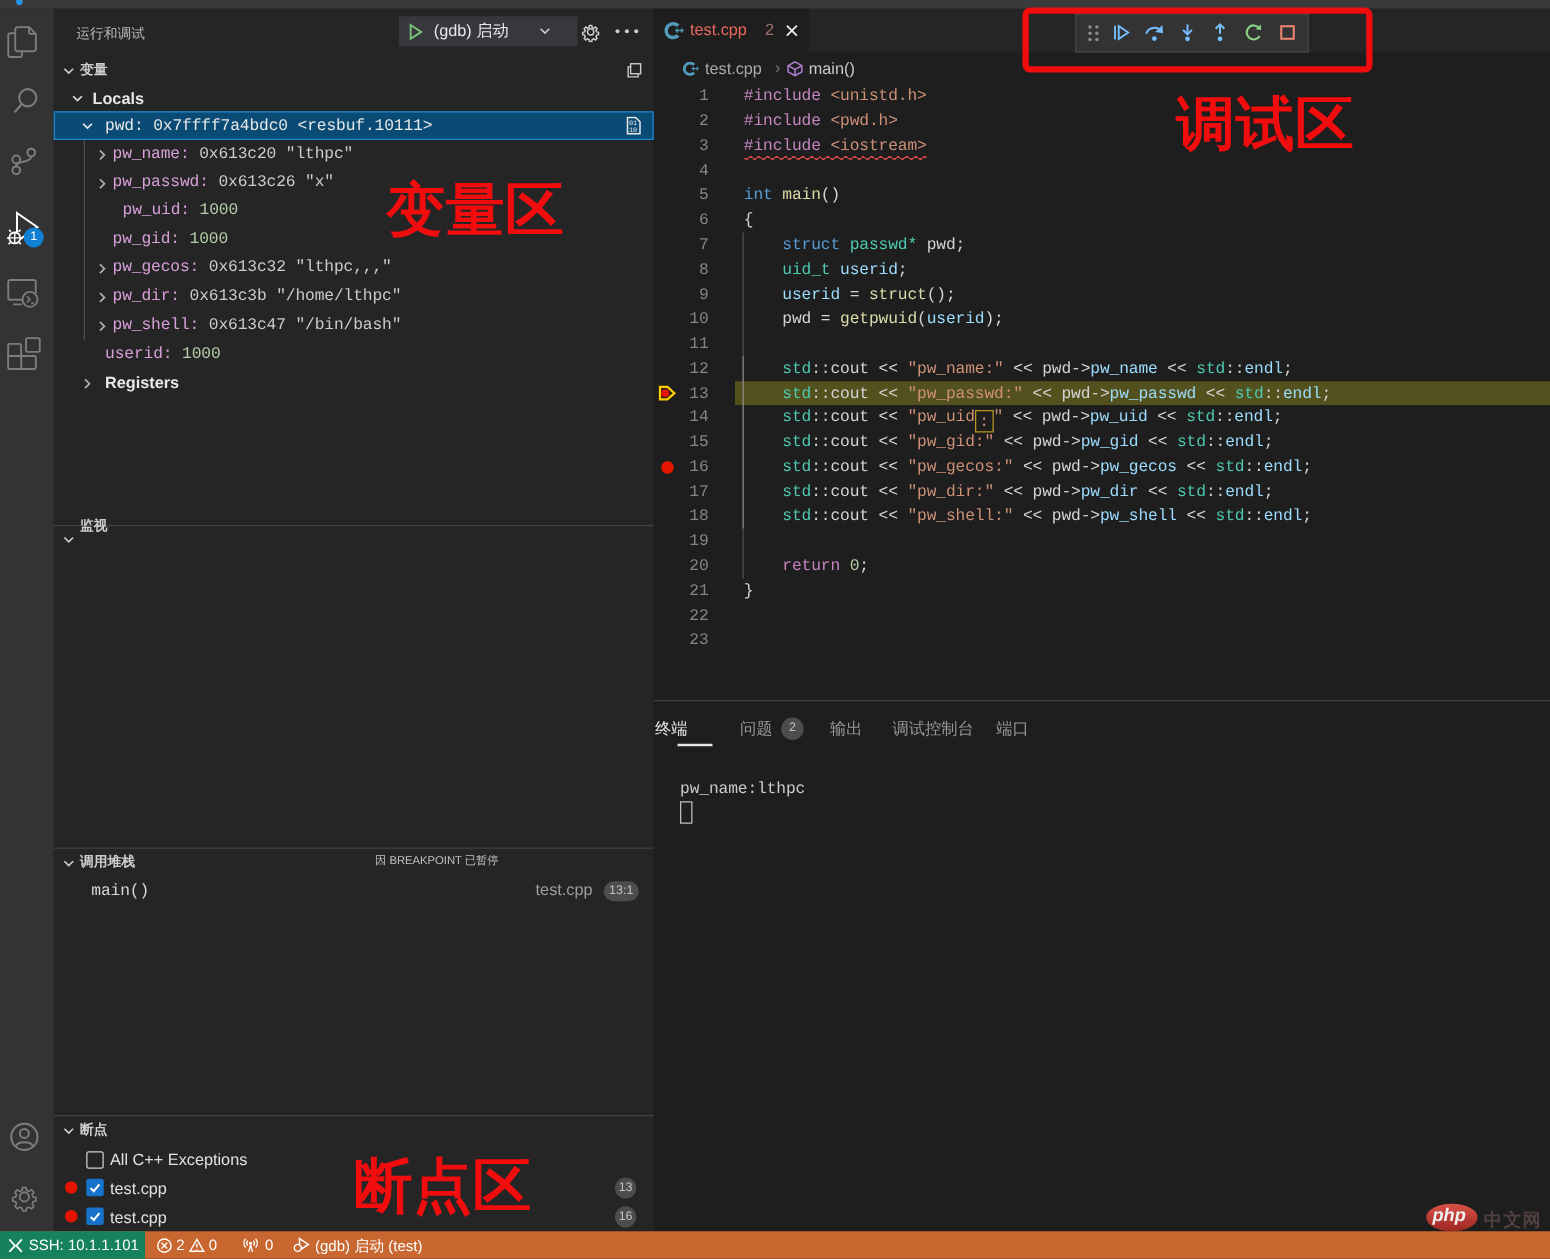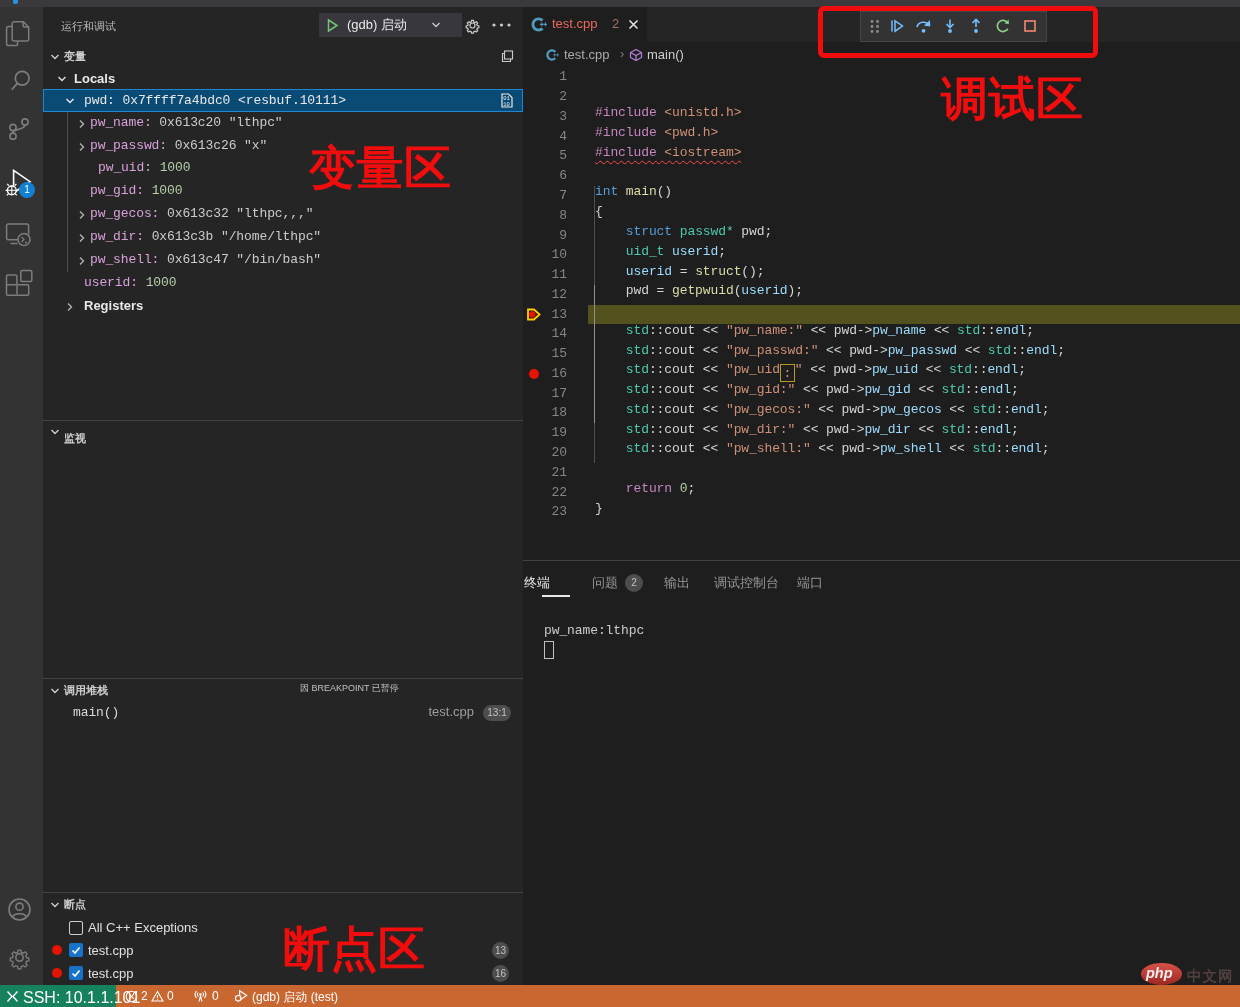--- a/index.html
+++ b/index.html
@@ -1,17 +1,17 @@
 <!DOCTYPE html>
 <html><head><meta charset="utf-8">
 <style>
   html,body{margin:0;padding:0;width:1240px;height:1007px;overflow:hidden;background:#1e1e1e;font-family:"Liberation Sans",sans-serif;}
   .ab{position:absolute;}
   .mono{font-family:"Liberation Mono",monospace;letter-spacing:-0.1px;}
-  .cl{position:absolute;left:595px;height:19.77px;line-height:19.77px;font-family:"Liberation Mono",monospace;font-size:13px;letter-spacing:-0.1px;white-space:pre;color:#d4d4d4;margin-top:36px;}
+  .cl{position:absolute;left:595px;height:19.77px;line-height:19.77px;font-family:"Liberation Mono",monospace;font-size:13px;letter-spacing:-0.1px;white-space:pre;color:#d4d4d4;}
   .ln{position:absolute;left:523px;width:44px;text-align:right;height:19.77px;line-height:19.77px;font-family:"Liberation Mono",monospace;font-size:13px;color:#858585;}
   .kw{color:#569cd6;}  .ty{color:#4ec9b0;}  .fn{color:#dcdcaa;}  .vb{color:#9cdcfe;}
   .st{color:#ce9178;}  .nu{color:#b5cea8;}  .mg{color:#c586c0;}
   .vrow{position:absolute;left:43px;width:480px;height:22.8px;line-height:22.8px;font-family:"Liberation Mono",monospace;font-size:13px;letter-spacing:-0.1px;white-space:pre;color:#cccccc;}
   .vname{color:#d8a0d8;}
   .shead{position:absolute;left:43px;width:480px;height:20px;line-height:20px;font-size:11px;font-weight:bold;color:#cccccc;}
   .anno{position:absolute;color:#f10d0d;font-weight:bold;font-size:47px;letter-spacing:0.5px;white-space:nowrap;}
   .ptab{position:absolute;font-size:13px;color:#969696;height:20px;line-height:20px;}
   .pill{position:absolute;background:#4d4d4d;color:#c2c2c2;font-size:10px;border-radius:9px;text-align:center;}
 
@@ -146,21 +146,21 @@
 <div class="vrow" style="top:271.9px;left:84px;"><span class="vname">userid:</span> <span class="nu">1000</span></div>
 <svg class="ab" style="left:64px;top:300.79999999999995px" width="12" height="12" viewBox="0 0 12 12" fill="none" stroke="#b0b0b0" stroke-width="1.4">
     <path d="M4 2.5 L7.5 6 L4 9.5"></path>
   </svg>
 <div class="ab" style="left:84px;top:294.79999999999995px;font-size:13px;font-weight:bold;color:#e8e8e8;height:22.9px;line-height:22.9px;">Registers</div>
 
 <div class="ab" style="left:43px;top:420px;width:480px;height:1px;background:#414146;"></div>
 <svg class="ab" style="left:49px;top:426px" width="12" height="12" viewBox="0 0 12 12" fill="none" stroke="#cccccc" stroke-width="1.4">
     <path d="M2.5 4 L6 7.5 L9.5 4"></path>
   </svg>
-<div class="shead" style="left:64px;top:428px;">监视</div>
+<div class="shead" style="left:64px;top:411px;">监视</div>
 
 <div class="ab" style="left:43px;top:678px;width:480px;height:1px;background:#414146;"></div>
 <svg class="ab" style="left:49px;top:685px" width="12" height="12" viewBox="0 0 12 12" fill="none" stroke="#cccccc" stroke-width="1.4">
     <path d="M2.5 4 L6 7.5 L9.5 4"></path>
   </svg>
 <div class="shead" style="left:64px;top:680px;">调用堆栈</div>
 <div class="ab" style="left:300px;top:682px;width:212px;font-size:9px;color:#c0c0c0;text-align:left;">因 BREAKPOINT 已暂停</div>
 <div class="vrow" style="top:702px;left:73px;color:#d8d8d8;">main()</div>
 <div class="ab" style="left:424px;top:704px;width:50px;font-size:13px;color:#9d9d9d;text-align:right;">test.cpp</div>
 <div class="pill" style="left:483px;top:704.5px;width:28px;height:16px;line-height:16px;">13:1</div>
@@ -309,21 +309,21 @@
 <div class="ab" style="left:544px;top:641px;width:8px;height:16px;border:1px solid #c0c0c0;"></div>
 <div class="ab" style="left:1141px;top:963px;width:41px;height:21.5px;background:linear-gradient(#d85248,#9c2721);border-radius:50%;"></div>
 <div class="ab" style="left:1146px;top:965px;font-size:14.5px;font-weight:bold;font-style:italic;color:#f0f0f0;">php</div>
 <div class="ab" style="left:1187px;top:967px;font-size:14.5px;font-weight:bold;color:#4f403d;letter-spacing:1px;">中文网</div>
 
 <div class="ab" style="left:0;top:985px;width:1240px;height:22px;background:#c96730;"></div>
 <div class="ab" style="left:0;top:985px;width:116px;height:22px;background:#16825d;"></div>
 <svg class="ab" style="left:6px;top:990px" width="13" height="13" viewBox="0 0 13 13" fill="none" stroke="#ffffff" stroke-width="1.4">
     <path d="M1.5 1.5 L6 6.5 L1.5 11.5 M11.5 1.5 L7 6.5 L11.5 11.5"></path>
   </svg>
-<div class="ab" style="left:23px;top:989px;font-size:16px;color:#ffffff;">SSH: 10.1.1.101</div>
+<div class="ab" style="left:23px;top:989px;font-size:12px;color:#ffffff;">SSH: 10.1.1.101</div>
 <svg class="ab" style="left:125px;top:990px" width="13" height="13" viewBox="0 0 13 13" fill="none" stroke="#ffffff" stroke-width="1.1">
     <circle cx="6.5" cy="6.5" r="5.3"></circle>
     <path d="M4.2 4.2 L8.8 8.8 M8.8 4.2 L4.2 8.8"></path>
   </svg>
 <div class="ab" style="left:141px;top:989px;font-size:12px;color:#ffffff;">2</div>
 <svg class="ab" style="left:151px;top:990px" width="13" height="13" viewBox="0 0 13 13" fill="none" stroke="#ffffff" stroke-width="1.1">
     <path d="M6.5 1.5 L12 11 H1 Z"></path>
     <path d="M6.5 5 v3 M6.5 9.3 v.8"></path>
   </svg>
 <div class="ab" style="left:167px;top:989px;font-size:12px;color:#ffffff;">0</div>

